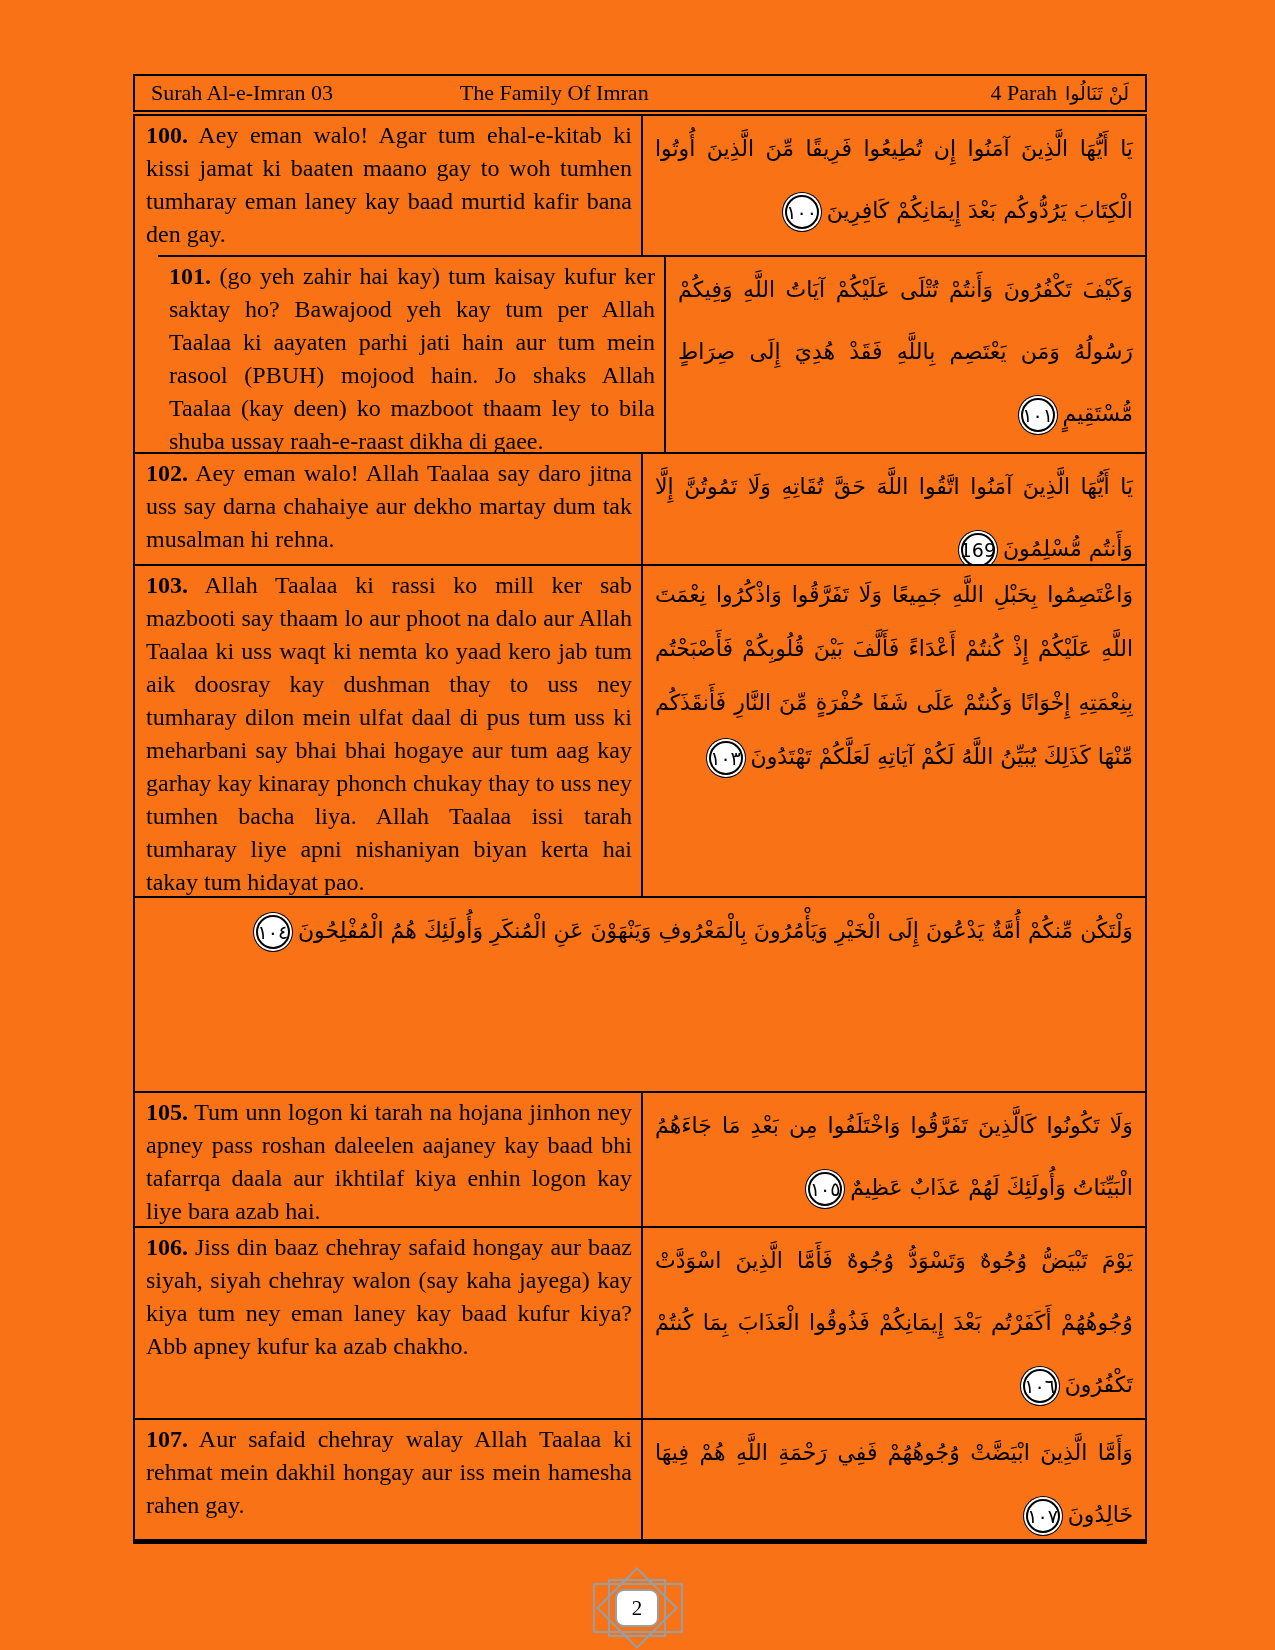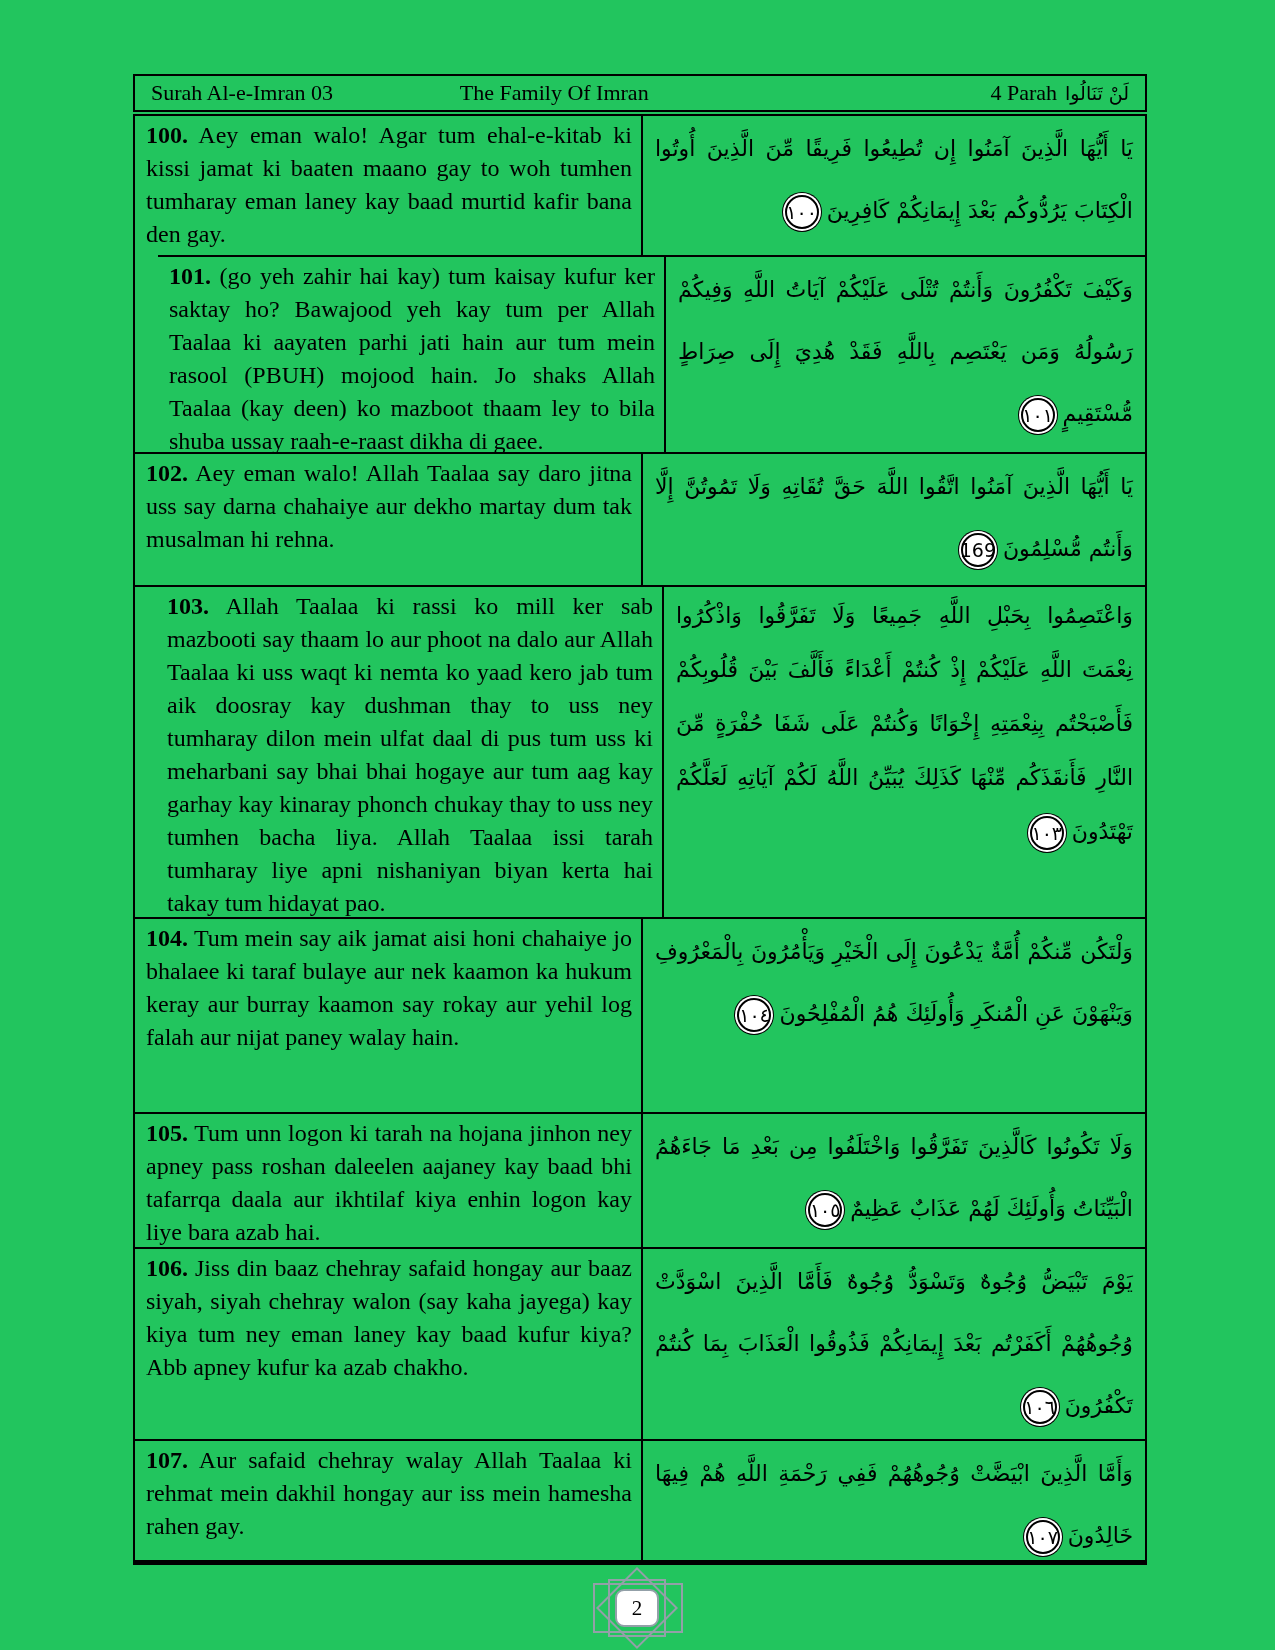--- a/index.html
+++ b/index.html
@@ -1,17 +1,17 @@
 <!DOCTYPE html>
 <html><head>
 <meta charset="utf-8">
 <style>
   html,body { margin:0; padding:0; background:#ffffff; }
   .page {
-    position:relative; width:1275px; height:1650px; background:#22c55e;
+    position:relative; width:1275px; height:1650px; background:#f97316;
     overflow:hidden; color:#000;
     font-family:"Liberation Serif", serif;
   }
   
   .header {
     position:absolute; left:133px; top:74px; width:1014px; height:38px;
     box-sizing:border-box; border:2px solid #000;
     display:flex; align-items:center; padding:0 16px;
     font-size:22px;
   }
@@ -20,22 +20,22 @@
   .header .h-right  { flex:1.2; text-align:right; white-space:nowrap; }
   .h-arabic { font-family:"DejaVu Sans", sans-serif; font-size:19px; margin-left:8px; }
   
   .vtable {
     position:absolute; left:133px; top:114px; width:1014px;
     box-sizing:border-box;
     border:2px solid #000; border-bottom:5px solid #000;
   }
   .row { display:flex; border-top:2px solid #000; box-sizing:border-box; }
   .row:first-child { border-top:none; }
-  .r0 { height:139px; } .r1 { height:197px;margin-left:23px; } .r2 { height:133px; }
-  .r3 { height:332px;padding-left:21px; } .r4 { height:195px; } .r5 { height:135px; }
+  .r0 { height:139px; } .r1 { height:197px;margin-left:23px; } .r2 { height:112px; }
+  .r3 { height:332px; } .r4 { height:195px; } .r5 { height:135px; }
   .r6 { height:192px; } .r7 { height:121px; }
   .cell-l {
     width:508px; box-sizing:border-box; border-right:2px solid #000;
     padding:3px 9px 0 11px; overflow:hidden;
     font-size:24px; line-height:33px; text-align:justify;
   }
   .vnum { font-weight:bold; }
   .cell-r {
     flex:1; box-sizing:border-box; overflow:hidden;
     direction:rtl; text-align:justify;
@@ -91,21 +91,20 @@
       <div class="cell-l"><span class="vnum">102.</span> <span>Aey eman walo! Allah Taalaa say daro jitna uss say darna chahaiye aur dekho martay dum tak musalman hi rehna.</span></div>
       <div class="cell-r"><span>يَا أَيُّهَا الَّذِينَ آمَنُوا اتَّقُوا اللَّهَ حَقَّ تُقَاتِهِ وَلَا تَمُوتُنَّ إِلَّا وَأَنتُم مُّسْلِمُونَ</span><span class="ayah-marker">169</span></div>
     </div>
 
     <div class="row r3">
       <div class="cell-l"><span class="vnum">103.</span> <span>Allah Taalaa ki rassi ko mill ker sab mazbooti say thaam lo aur phoot na dalo aur Allah Taalaa ki uss waqt ki nemta ko yaad kero jab tum aik doosray kay dushman thay to uss ney tumharay dilon mein ulfat daal di pus tum uss ki meharbani say bhai bhai hogaye aur tum aag kay garhay kay kinaray phonch chukay thay to uss ney tumhen bacha liya. Allah Taalaa issi tarah tumharay liye apni nishaniyan biyan kerta hai takay tum hidayat pao.</span></div>
       <div class="cell-r"><span>وَاعْتَصِمُوا بِحَبْلِ اللَّهِ جَمِيعًا وَلَا تَفَرَّقُوا وَاذْكُرُوا نِعْمَتَ اللَّهِ عَلَيْكُمْ إِذْ كُنتُمْ أَعْدَاءً فَأَلَّفَ بَيْنَ قُلُوبِكُمْ فَأَصْبَحْتُم بِنِعْمَتِهِ إِخْوَانًا وَكُنتُمْ عَلَى شَفَا حُفْرَةٍ مِّنَ النَّارِ فَأَنقَذَكُم مِّنْهَا كَذَلِكَ يُبَيِّنُ اللَّهُ لَكُمْ آيَاتِهِ لَعَلَّكُمْ تَهْتَدُونَ</span><span class="ayah-marker">١٠٣</span></div>
     </div>
 
     <div class="row r4">
-      <div class="cell-l"><span class="vnum">104.</span> <span>Tum mein say aik jamat aisi honi chahaiye jo bhalaee ki taraf bulaye aur nek kaamon ka hukum keray aur burray kaamon say rokay aur yehil log falah aur nijat paney walay hain.</span></div>
       <div class="cell-r"><span>وَلْتَكُن مِّنكُمْ أُمَّةٌ يَدْعُونَ إِلَى الْخَيْرِ وَيَأْمُرُونَ بِالْمَعْرُوفِ وَيَنْهَوْنَ عَنِ الْمُنكَرِ وَأُولَئِكَ هُمُ الْمُفْلِحُونَ</span><span class="ayah-marker">١٠٤</span></div>
     </div>
 
     <div class="row r5">
       <div class="cell-l"><span class="vnum">105.</span> <span>Tum unn logon ki tarah na hojana jinhon ney apney pass roshan daleelen aajaney kay baad bhi tafarrqa daala aur ikhtilaf kiya enhin logon kay liye bara azab hai.</span></div>
       <div class="cell-r"><span>وَلَا تَكُونُوا كَالَّذِينَ تَفَرَّقُوا وَاخْتَلَفُوا مِن بَعْدِ مَا جَاءَهُمُ الْبَيِّنَاتُ وَأُولَئِكَ لَهُمْ عَذَابٌ عَظِيمٌ</span><span class="ayah-marker">١٠٥</span></div>
     </div>
 
     <div class="row r6">
       <div class="cell-l"><span class="vnum">106.</span> <span>Jiss din baaz chehray safaid hongay aur baaz siyah, siyah chehray walon (say kaha jayega) kay kiya tum ney eman laney kay baad kufur kiya? Abb apney kufur ka azab chakho.</span></div>

